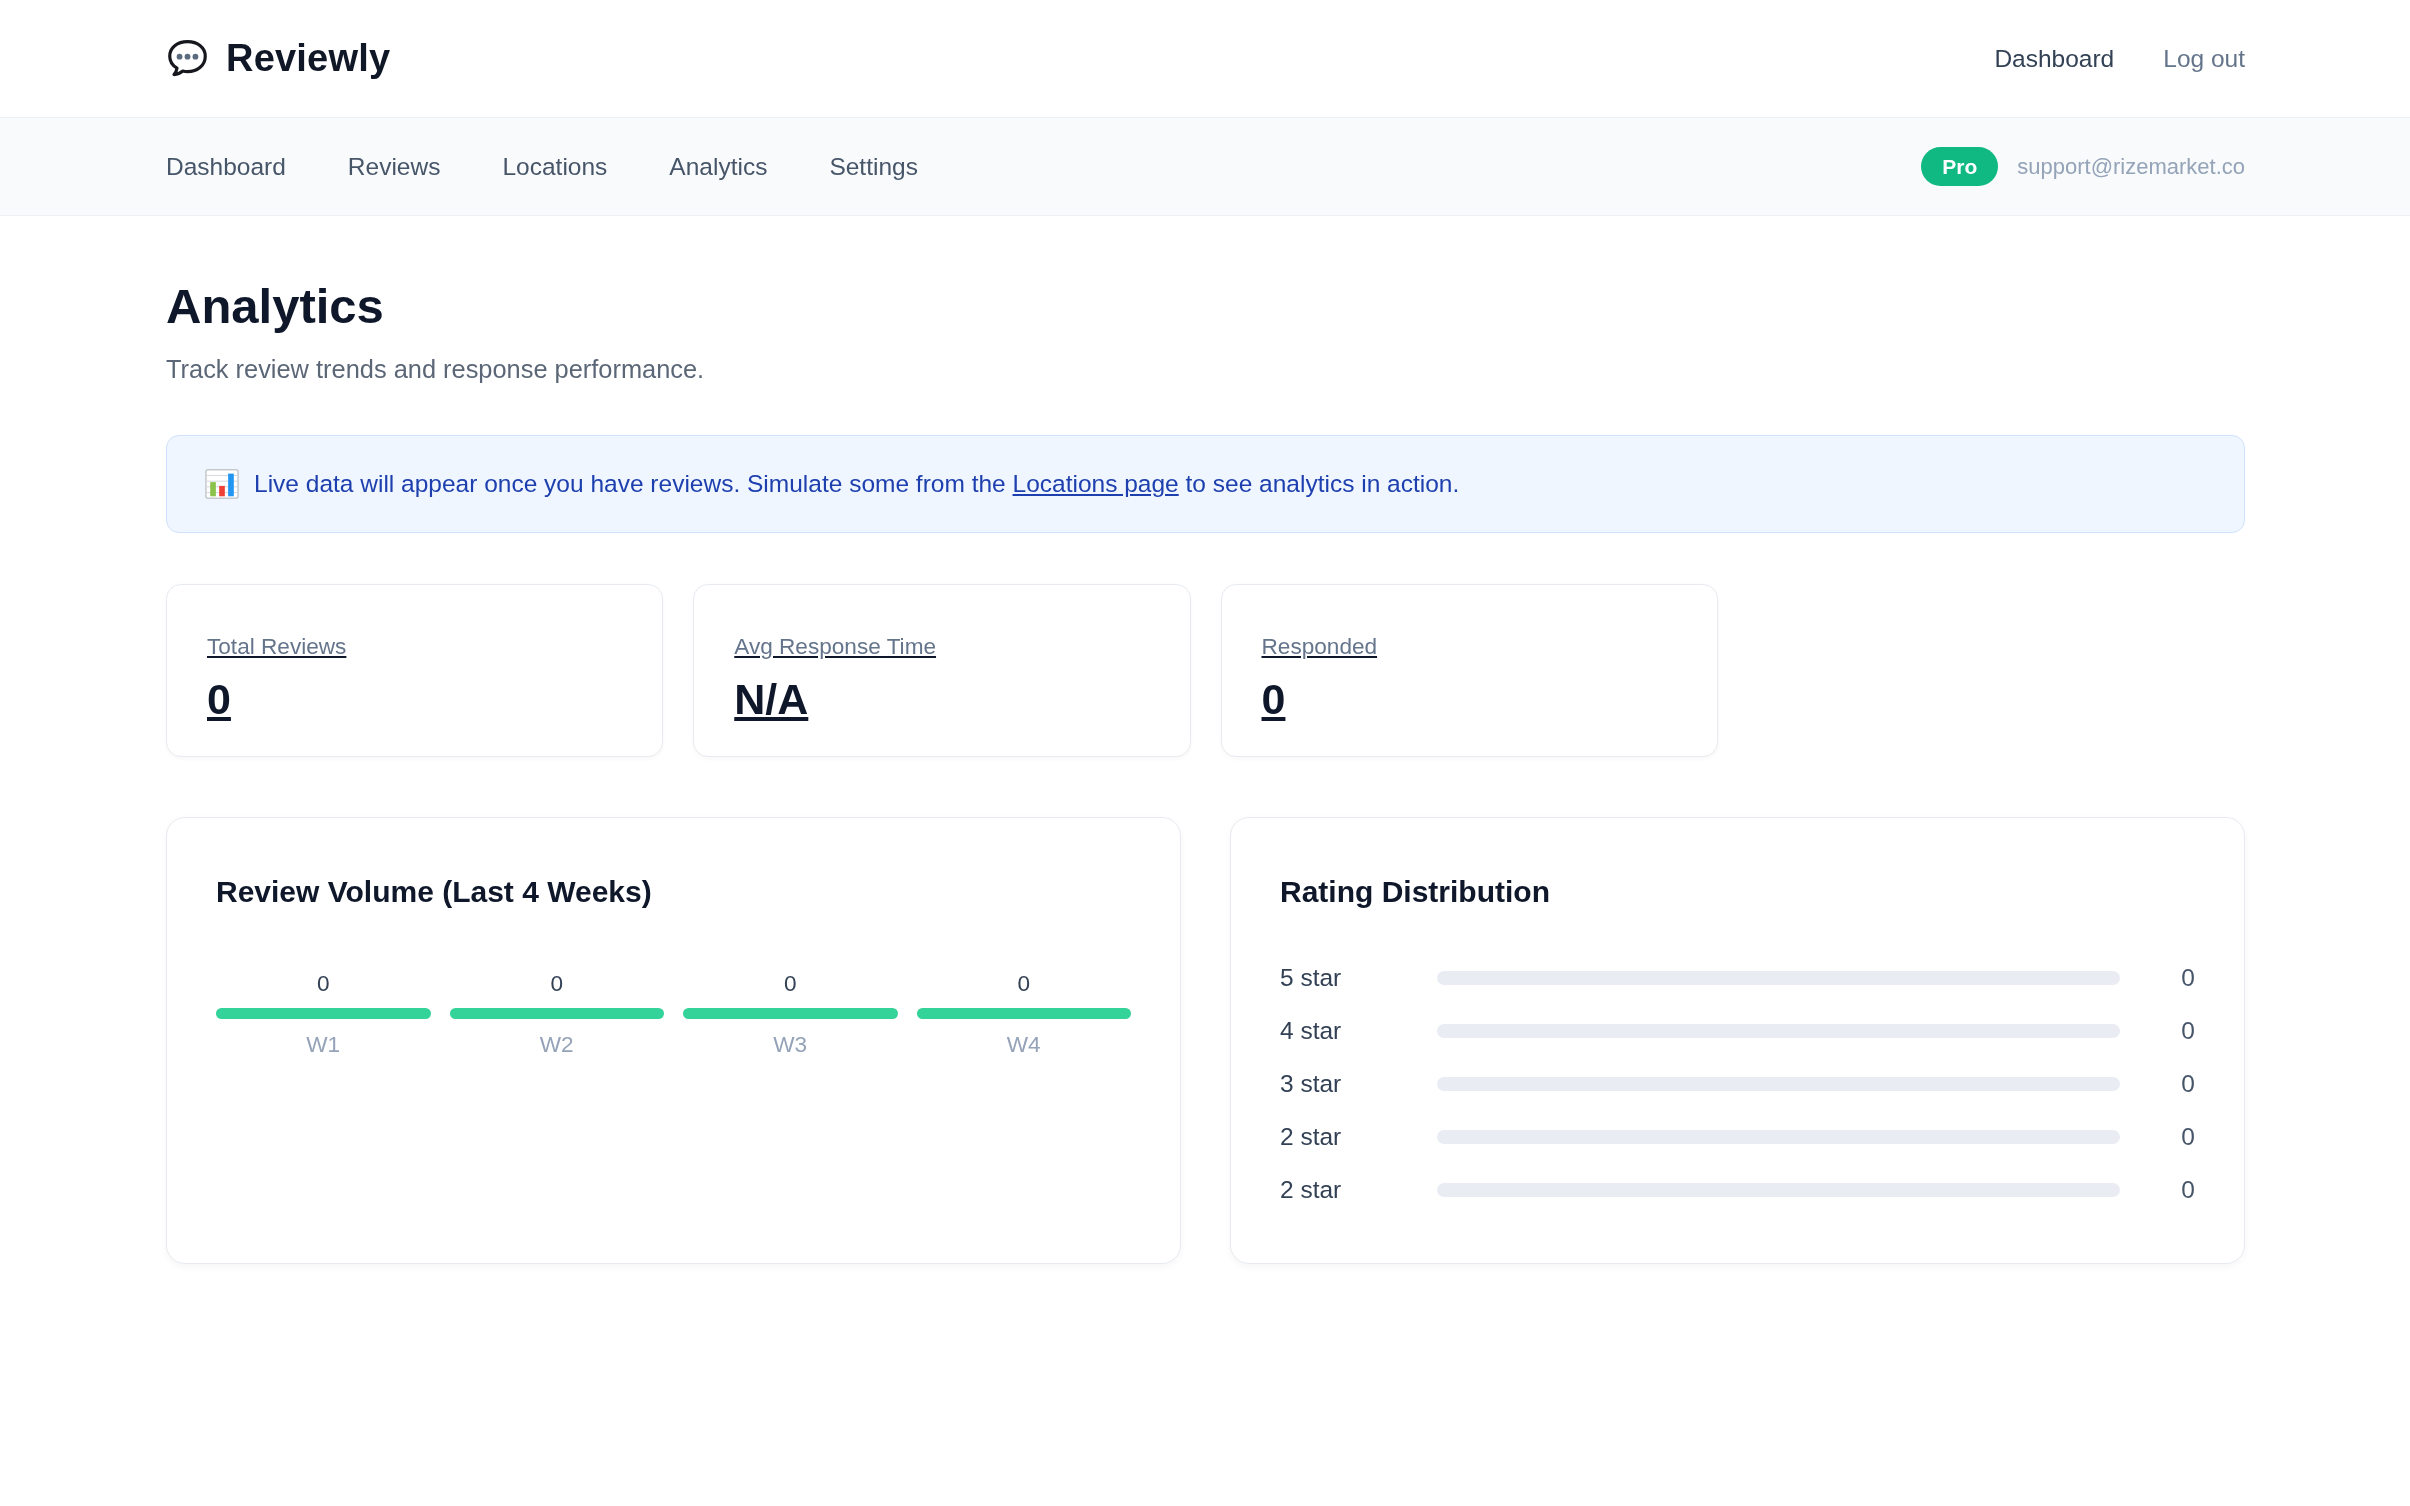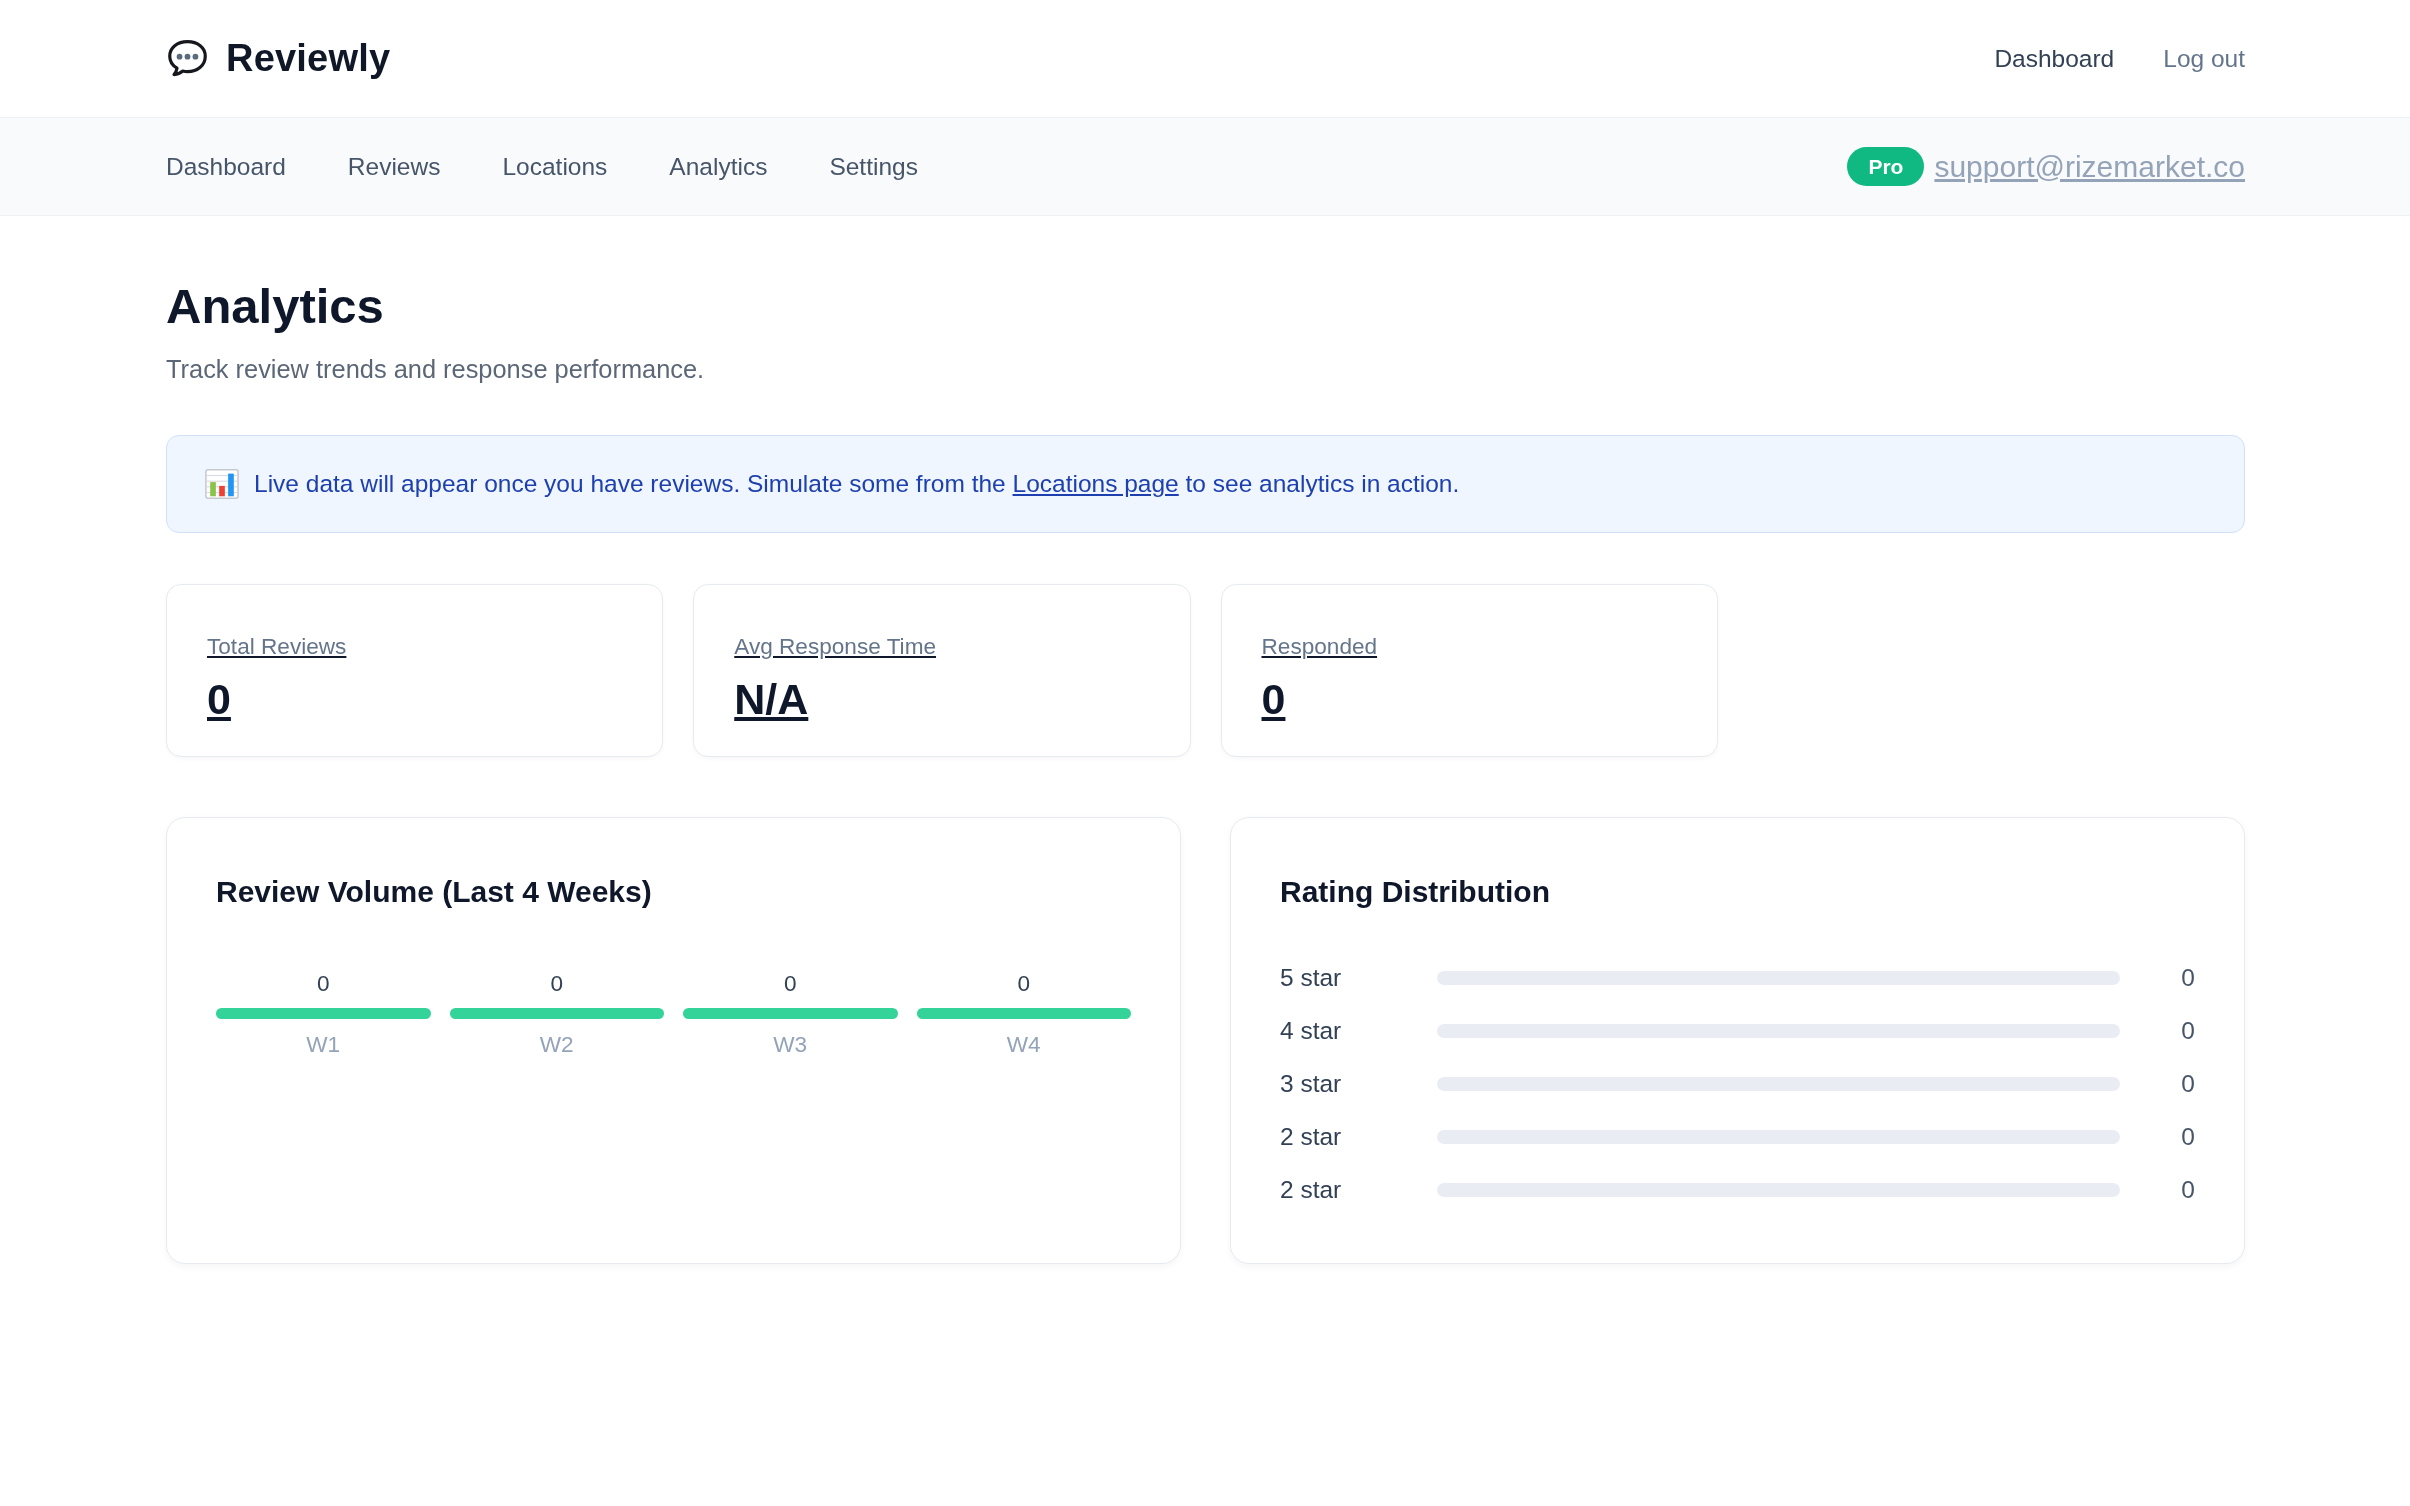--- a/index.html
+++ b/index.html
@@ -14,24 +14,24 @@
   .brand-name { font-size:38px; font-weight:bold; color:#101828; letter-spacing:0.2px; }
   .header-links { display:flex; align-items:center; gap:49px; }
   .header-link { font-size:24.5px; color:#64748b; text-decoration:none; cursor:pointer; }
   .header-link.primary { color:#334155; }
 
   
   .nav-bar { height:99px; background:#f8fafc; border-top:1.9px solid #edf0f4; border-bottom:1.9px solid #edf0f4; }
   .nav-bar .container { height:100%; display:flex; align-items:center; justify-content:space-between; }
   .nav-items { display:flex; align-items:center; gap:62px; }
   .nav-item { font-size:24.5px; color:#475569; text-decoration:none; cursor:pointer; }
-  .nav-right { display:flex; align-items:center; gap:10px; }
+  .nav-right { display:flex; align-items:center; gap:19px; }
   .plan-badge { background:#10b981; color:#ffffff; font-size:21px; font-weight:600;
     padding:7.5px 21px; border-radius:941px; }
-  .user-email { font-size:30px; color:#94a3b8;text-decoration:underline; }
+  .user-email { font-size:22px; color:#94a3b8; }
 
   
   .page-head { margin-top:62px; }
   .page-title { font-size:49px; font-weight:800; color:#0f172a; }
   .page-subtitle { margin-top:21px; font-size:25.4px; color:#5b6777; }
 
   
   .info-banner { margin-top:51px; background:#eff6ff; border:1.9px solid #cfe1fb; border-radius:13px;
     padding:4px 38px; height:98px; display:flex; align-items:center; gap:15px; }
   .info-banner-text { font-size:24.5px; color:#1e40af; }

